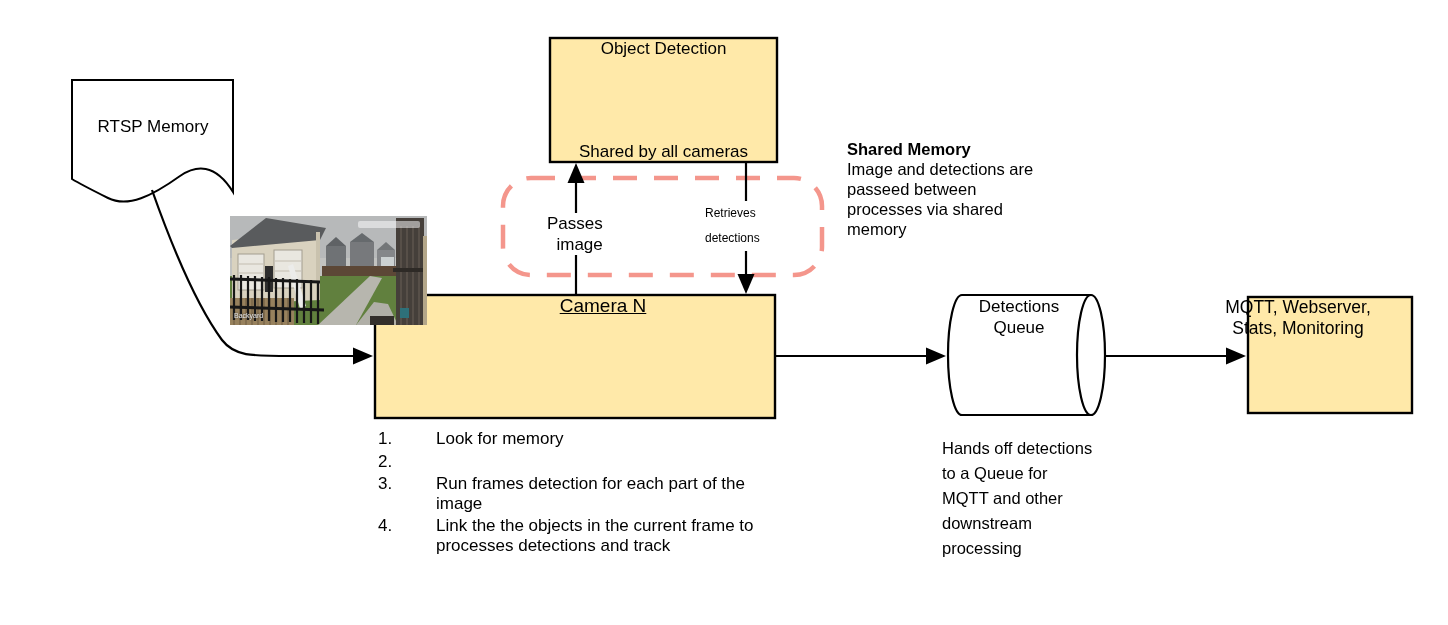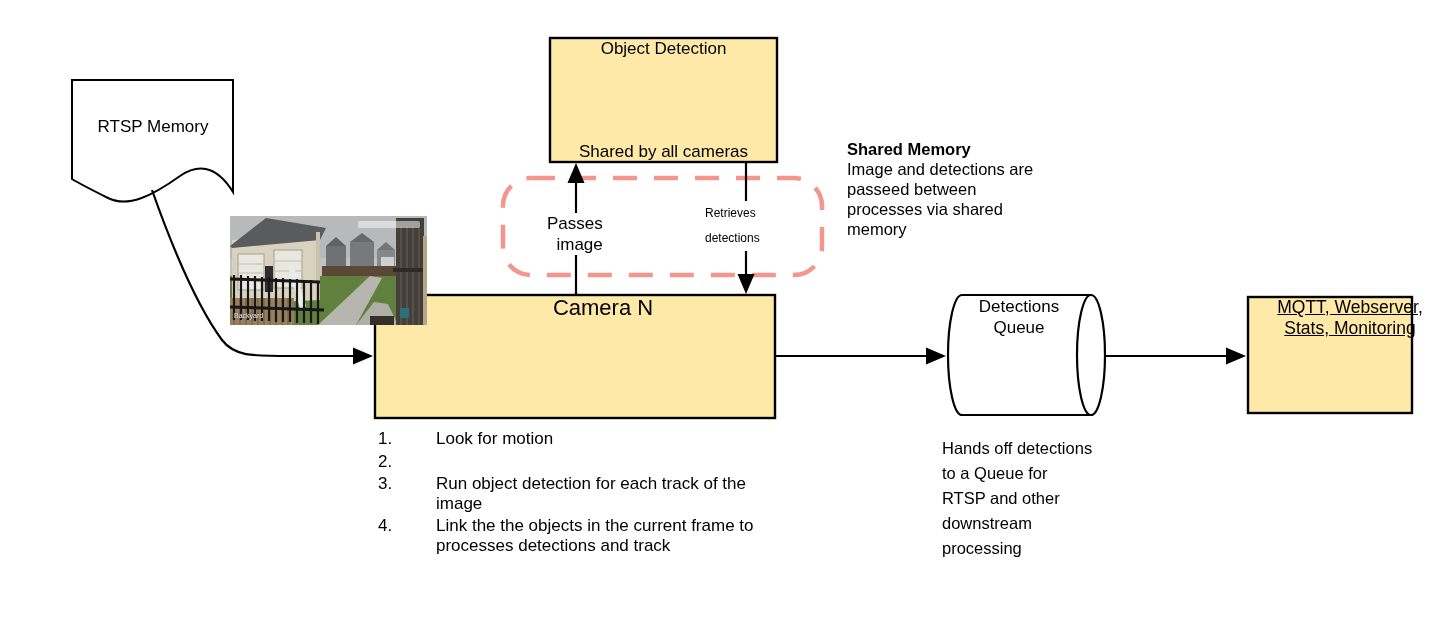--- a/index.html
+++ b/index.html
@@ -12,28 +12,28 @@
   .pre{white-space:pre-line;}
   .center-box{display:flex;flex-direction:column;align-items:center;justify-content:space-between;text-align:center;}
   .rtsp-label{left:83px;top:117px;width:140px;text-align:center;font-size:17px;}
   .od-label{left:550px;top:38px;width:227px;height:124px;font-size:17px;line-height:21px;}
   .od-sub{}
   .passes{left:545px;top:213px;font-size:17px;line-height:21px;background:#ffffff;padding:0 2px;text-align:right;}
   .retrieves{left:703px;top:201px;font-size:12px;line-height:25px;background:#ffffff;padding:0 2px;}
   .shm{left:847px;top:139px;width:240px;font-size:16.5px;line-height:20px;}
   .shm .t{font-weight:bold;}
   .fetch{left:46px;top:341px;width:230px;font-size:18px;line-height:26.5px;}
-  .cam-label{left:375px;top:295px;width:456px;height:123px;font-size:22px;}
+  .cam-label{left:375px;top:295px;width:456px;height:123px;font-size:19px;text-decoration:underline;}
   .steps{left:378px;top:429px;margin:0;padding:0;list-style:none;font-size:17px;line-height:19.5px;}
   .steps li{display:flex;margin:0 0 3px 0;}
   .steps .num{flex:0 0 58px;}
   .steps .txt{max-width:318px;}
   .queue-label{left:948px;top:296px;width:142px;height:118px;font-size:17px;line-height:21px;}
   .queue-note{left:942px;top:436px;width:220px;font-size:16.5px;line-height:25px;}
-  .out-label{left:1268px;top:297px;width:164px;height:116px;font-size:17.5px;line-height:21px;text-decoration:underline;}
+  .out-label{left:1216px;top:297px;width:164px;height:116px;font-size:17.5px;line-height:21px;}
   .photo-label{left:234px;top:312px;font-size:7px;color:#e9e9e9;text-shadow:0 0 2px #333;}
 </style>
 </head>
 <body>
 
 <div class="canvas">
 
   <svg width="1448" height="625" viewBox="0 0 1448 625">
 
     <path d="M72 80 L233 80 L233 192 C215 163 196 165 180 176 C152 196 128 208 108 198 C92 190 80 184 72 179 Z" fill="#ffffff" stroke="#000000" stroke-width="2"></path>
@@ -144,40 +144,40 @@
 passeed between
 processes via shared
 memory</div>
   </div>
 
   <div class="lbl cam-label center-box">Camera N</div>
 
   <ol class="lbl steps">
     <li>
       <span class="num">1.</span>
-      <span class="txt">Look for motion</span>
+      <span class="txt">Look for memory</span>
     </li>
     <li>
       <span class="num">2.</span>
     </li>
     <li>
       <span class="num">3.</span>
-      <span class="txt">Run object detection for each track of the image</span>
+      <span class="txt">Run frames detection for each part of the image</span>
     </li>
     <li>
       <span class="num">4.</span>
       <span class="txt">Link the the objects in the current frame to processes detections and track</span>
     </li>
   </ol>
 
   <div class="lbl queue-label center-box pre">Detections
 Queue</div>
   <div class="lbl queue-note pre">Hands off detections
 to a Queue for
-RTSP and other
+MQTT and other
 downstream
 processing</div>
 
   <div class="lbl out-label center-box pre">MQTT, Webserver,
 Stats, Monitoring</div>
 
   <div class="lbl photo-label">Backyard</div>
 
 </div>
 

